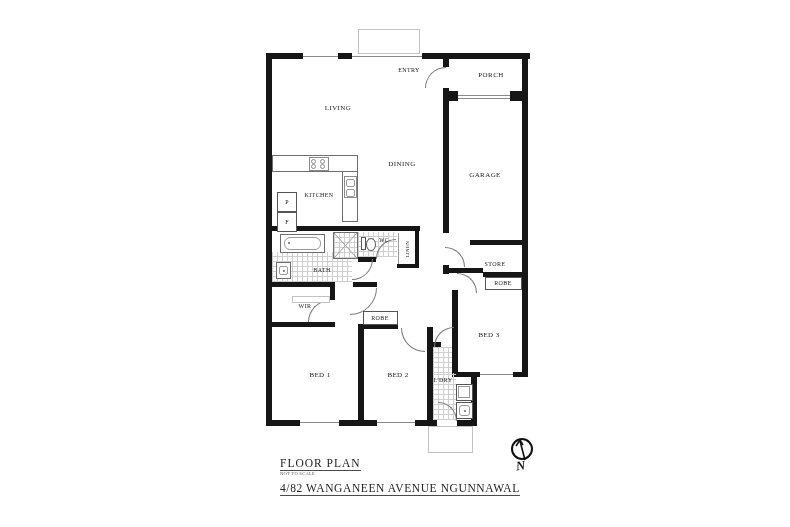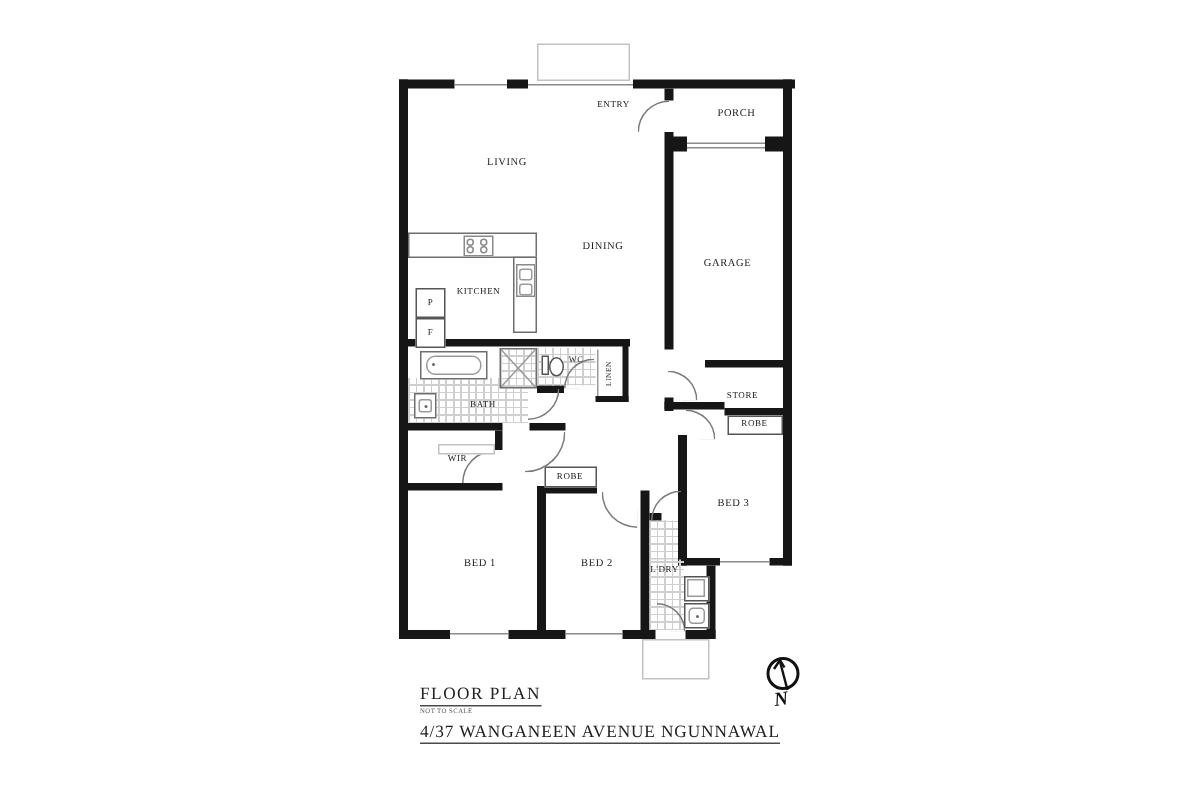--- a/index.html
+++ b/index.html
@@ -155,21 +155,21 @@
   <div class="lbl s6" style="left:380px;top:318px;">ROBE</div>
   <div class="lbl" style="left:320px;top:375px;">BED 1</div>
   <div class="lbl" style="left:398px;top:375px;">BED 2</div>
   <div class="lbl" style="left:489px;top:335px;">BED 3</div>
   <div class="lbl s6" style="left:443px;top:380px;">L'DRY</div>
   <div class="lbl s6" style="left:287px;top:202px;">P</div>
   <div class="lbl s6" style="left:287px;top:222px;">F</div>
 
   <div id="floorplan-title"><span class="footer-line">FLOOR PLAN</span></div>
   <div id="scale-note">NOT TO SCALE</div>
-  <div id="address"><span class="footer-line">4/37 WANGANEEN AVENUE NGUNNAWAL</span></div>
+  <div id="address"><span class="footer-line">4/82 WANGANEEN AVENUE NGUNNAWAL</span></div>
 
   <div id="compass-circle"></div>
   <svg width="30" height="32" style="position:absolute;left:508px;top:433px;">
     <line x1="17" y1="27" x2="12" y2="8" stroke="#111" stroke-width="1.6"></line>
     <polyline points="8,13 12,7 15,12" fill="none" stroke="#111" stroke-width="1.6"></polyline>
   </svg>
   <div id="north-label">N</div>
 
 </div>
 

